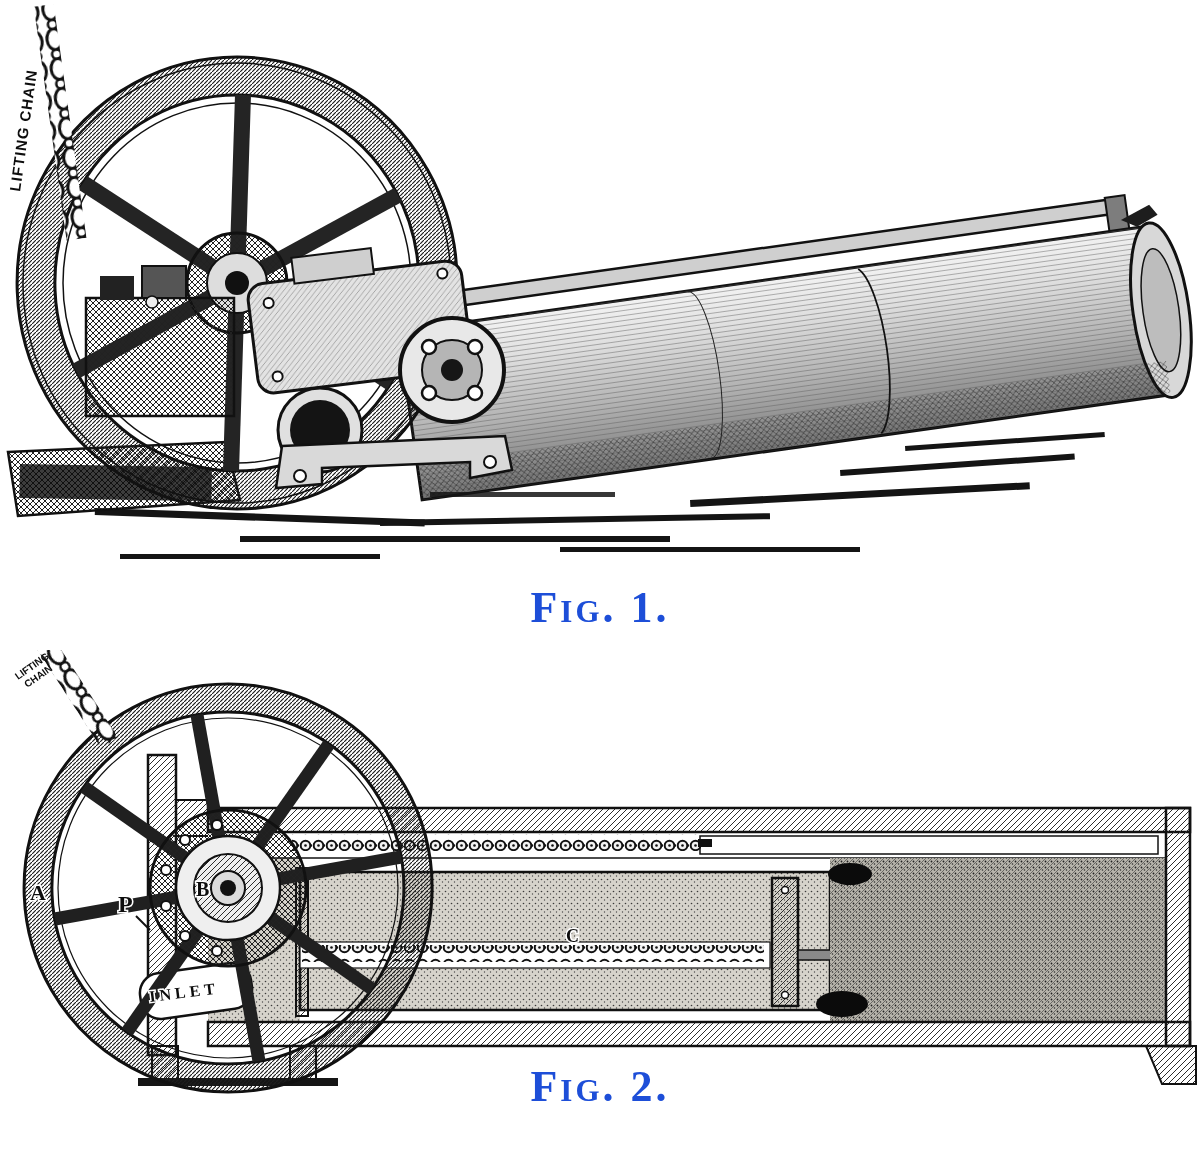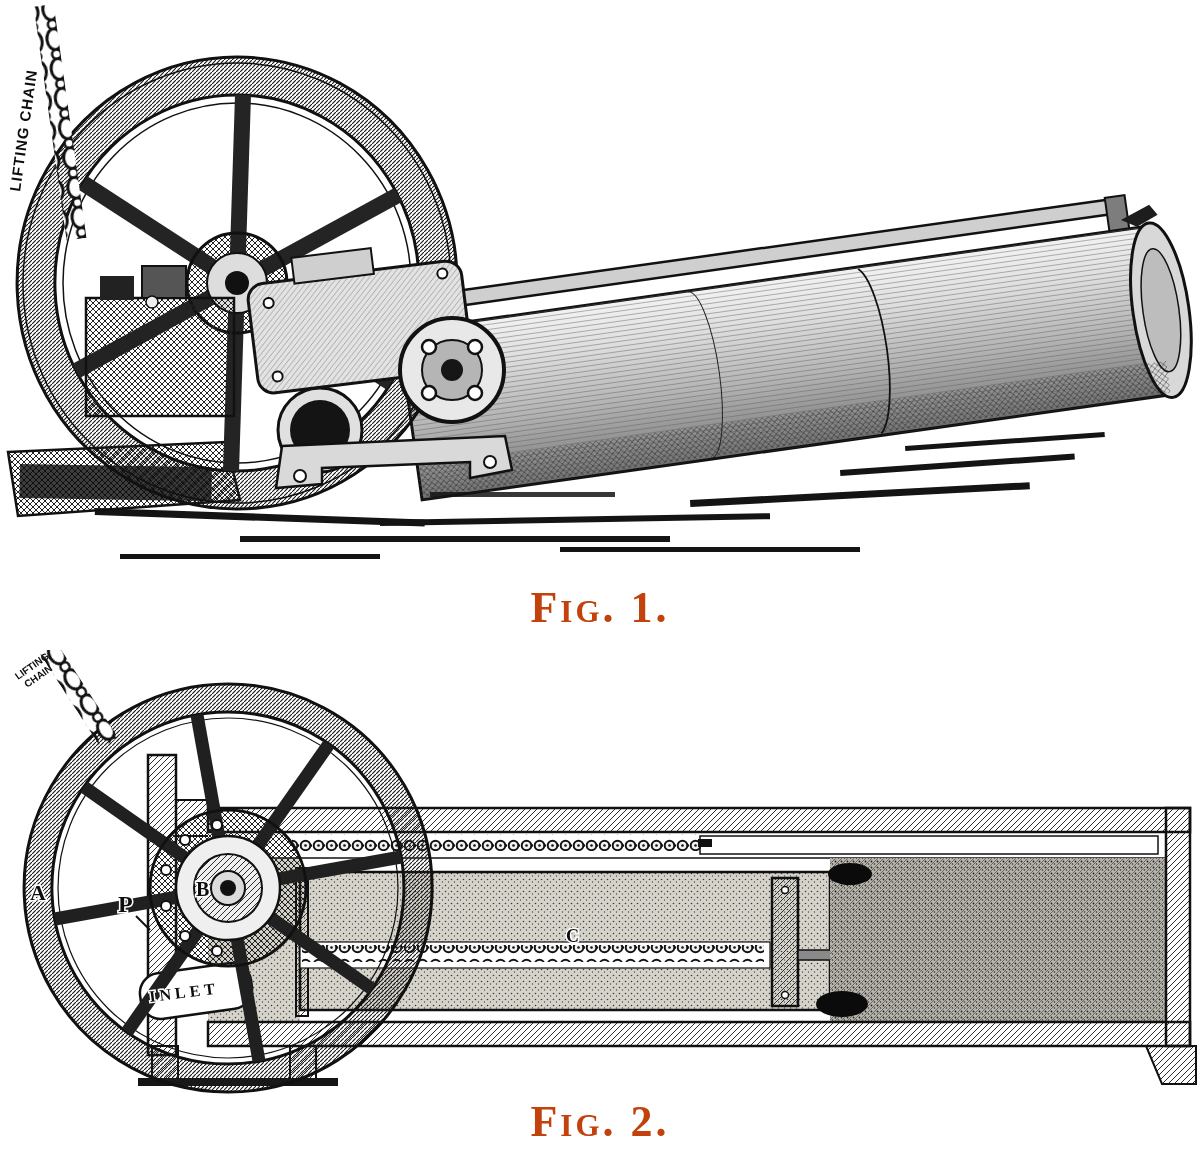--- a/index.html
+++ b/index.html
@@ -3,23 +3,23 @@
 <meta charset="utf-8">
 <style>
   html,body{margin:0;padding:0;background:#ffffff;}
   .page{position:relative;width:1200px;height:1151px;background:#ffffff;overflow:hidden;
         font-family:"Liberation Serif",serif;color:#101010;}
   svg{position:absolute;left:0;}
   #fig1-svg{top:0;}
   #fig2-svg{top:650px;}
   .caption{position:absolute;left:0;width:100%;text-align:center;
            font-variant:small-caps;font-weight:bold;font-size:44px;
-           letter-spacing:3px;color:#c2410c;}
+           letter-spacing:3px;color:#1d4ed8;}
   #cap1{top:582px;}
-  #cap2{top:1096px;}
+  #cap2{top:1061px;}
   .chain-text{font-family:"Liberation Sans",sans-serif;font-weight:bold;fill:#0d0d0d;}
   .part-label{font-family:"Liberation Serif",serif;font-weight:bold;fill:#0d0d0d;
               paint-order:stroke;stroke:#ffffff;stroke-width:3px;}
 </style>
 </head>
 <body>
 
 <div class="page">
 
 <svg width="0" height="0" aria-hidden="true">

